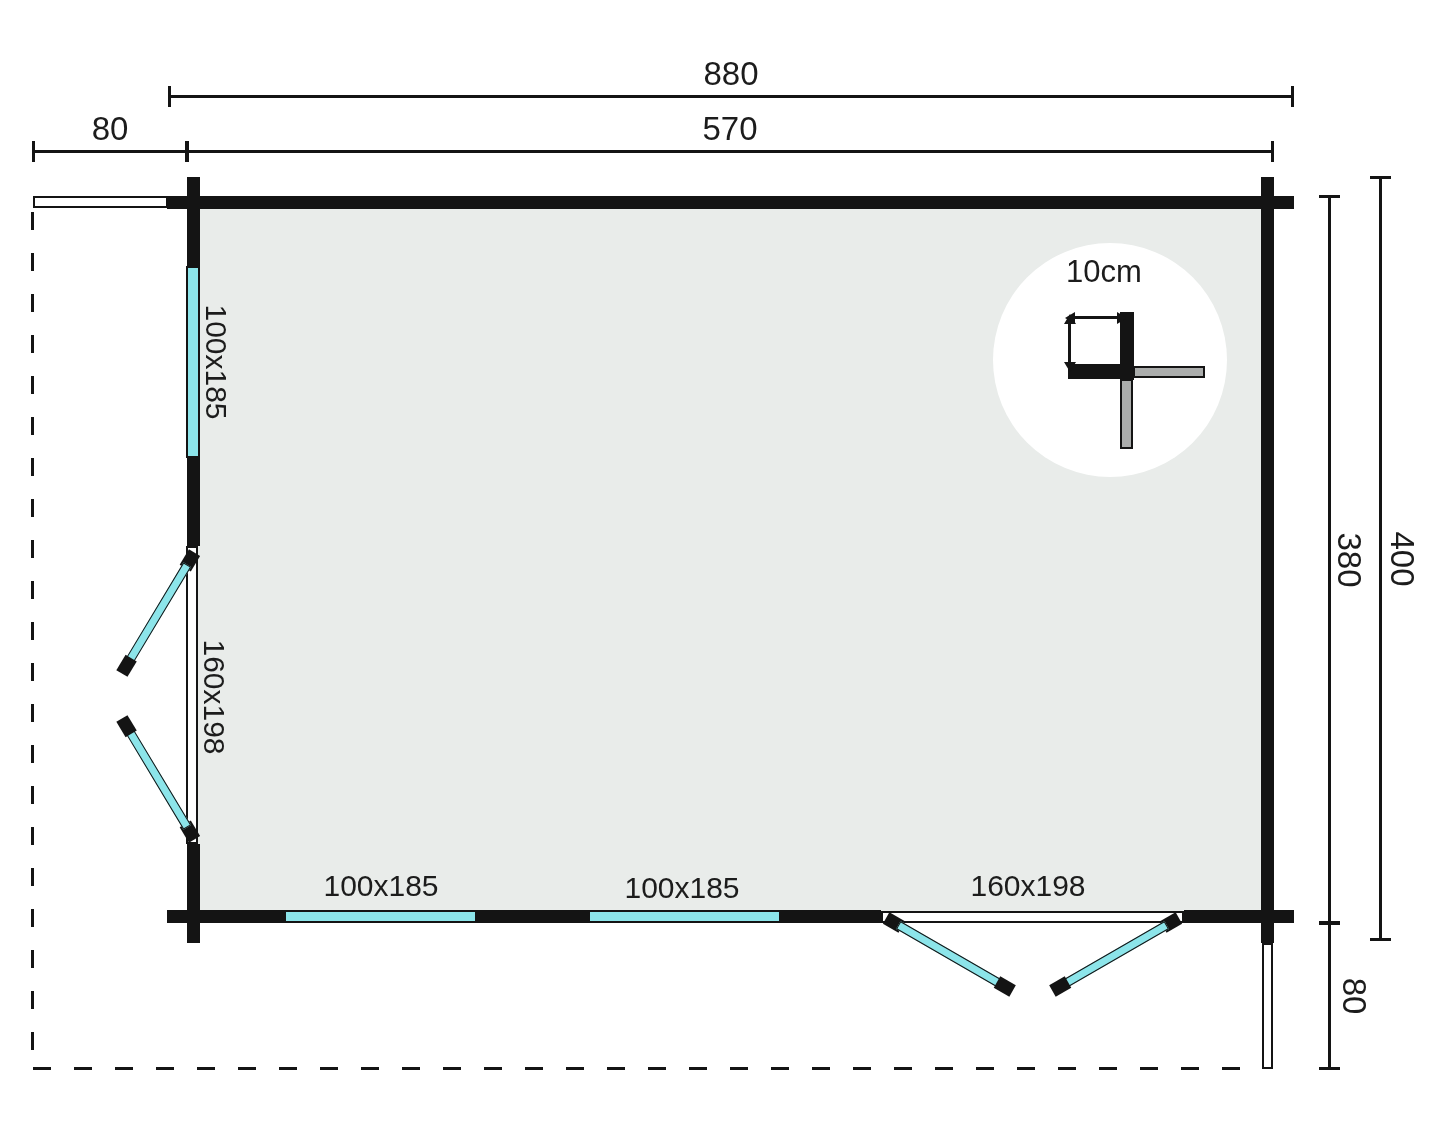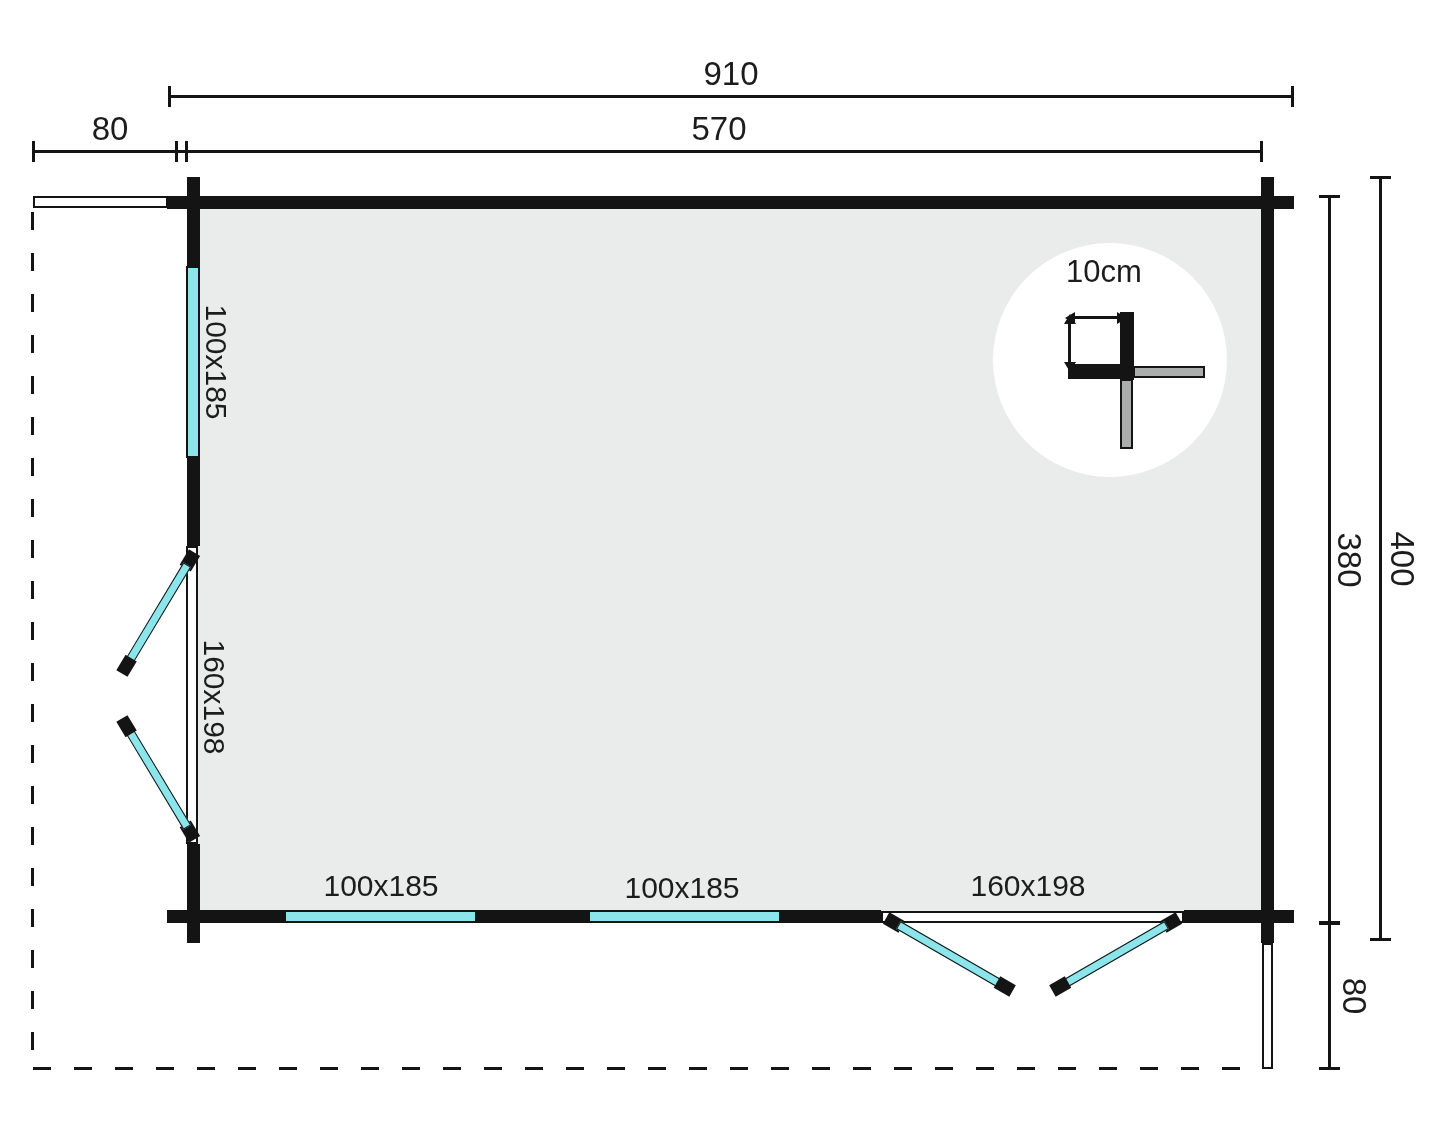--- a/index.html
+++ b/index.html
@@ -111,23 +111,23 @@
     <div class="leaf-cap cap-b"></div>
   </div>
 
   <span class="open-label rot" style="left:216px;top:362px;">100x185</span>
   <span class="open-label rot" style="left:214px;top:697px;">160x198</span>
   <span class="open-label" style="left:381px;top:886px;">100x185</span>
   <span class="open-label" style="left:682px;top:888px;">100x185</span>
   <span class="open-label" style="left:1028px;top:886px;">160x198</span>
 
   <div class="dim dim-h" style="left:169px;top:95px;width:1124px;">
-    <span class="dim-label">910</span>
+    <span class="dim-label">880</span>
   </div>
-  <div class="dim dim-h" style="left:176px;top:150px;width:1086px;">
+  <div class="dim dim-h" style="left:187px;top:150px;width:1086px;">
     <span class="dim-label">570</span>
   </div>
   <div class="dim dim-h" style="left:33px;top:150px;width:154px;">
     <span class="dim-label">80</span>
   </div>
   <div class="dim dim-v" style="left:1328px;top:196px;height:727px;">
     <span class="dim-label" style="left:21px;">380</span>
   </div>
   <div class="dim dim-v" style="left:1379px;top:177px;height:763px;">
     <span class="dim-label" style="left:23px;">400</span>

